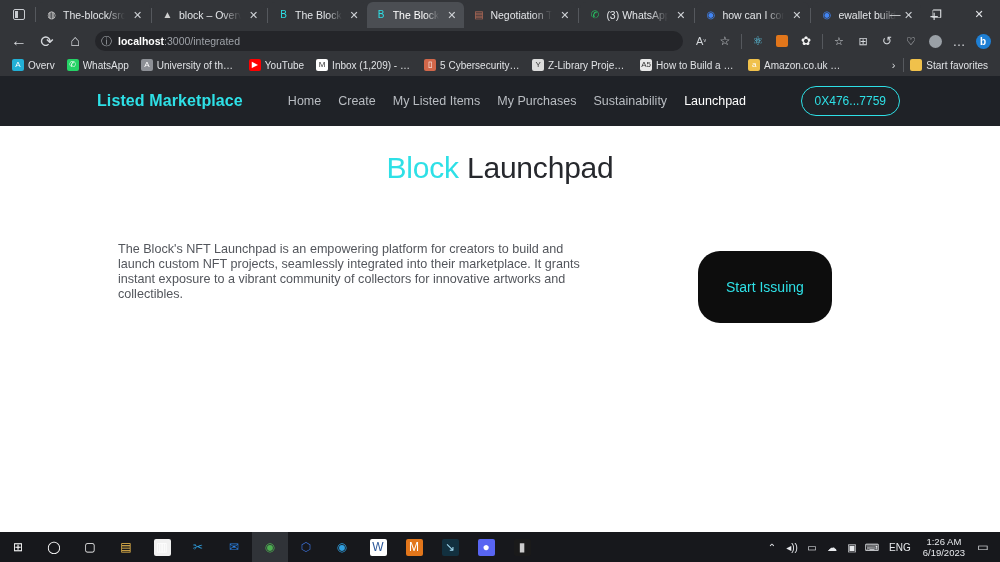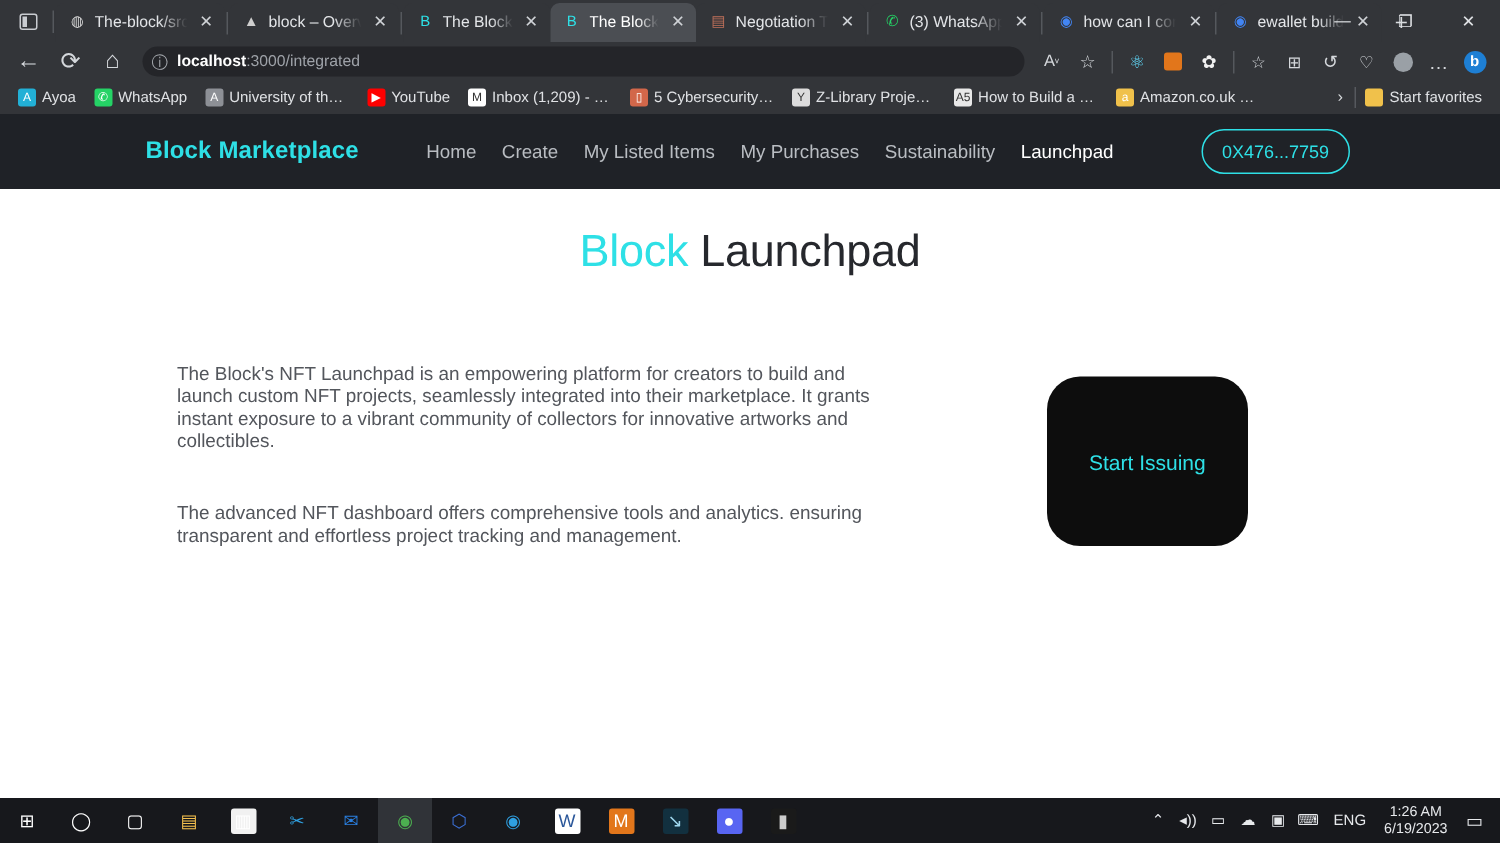--- a/index.html
+++ b/index.html
@@ -189,21 +189,21 @@
       <div class="tbicon" style="color:#d5d8dc;font-size:13px;">…</div>
       <div class="tbicon">
           <span style="display:inline-block;width:15px;height:15px;background:#1e7fd4;border-radius:50%;color:#fff;font-size:10px;line-height:15px;text-align:center;font-weight:700;">b</span>
         </div>
     </div>
 
     <div class="bookmarks">
       <div id="bm-host" style="display:flex;align-items:center;">
           <div class="bm">
             <span class="bmi" style="background: rgb(34, 176, 214); color: rgb(255, 255, 255);">A</span>
-            <span class="bmt">Ayoa</span>
+            <span class="bmt">Overv</span>
           </div>
           <div class="bm">
             <span class="bmi" style="background: rgb(37, 211, 102); color: rgb(255, 255, 255);">✆</span>
             <span class="bmt">WhatsApp</span>
           </div>
           <div class="bm">
             <span class="bmi" style="background: rgb(141, 144, 150); color: rgb(255, 255, 255);">A</span>
             <span class="bmt">University of the Pe...</span>
           </div>
           <div class="bm">
@@ -236,40 +236,39 @@
       <div class="bm" style="max-width:130px;">
         <span class="bmi" style="background:#f0c14b;"></span>
         <span class="bmt">Start favorites</span>
       </div>
     </div>
   </div>
 
   <div class="page">
 
     <div class="navbar">
-      <div class="brand">Block Marketplace</div>
+      <div class="brand">Listed Marketplace</div>
       <div class="navlinks" id="nav-host">
           <div class="navlink">Home</div>
           <div class="navlink">Create</div>
           <div class="navlink">My Listed Items</div>
           <div class="navlink">My Purchases</div>
           <div class="navlink">Sustainability</div>
           <div class="navlink active">Launchpad</div>
         </div>
       <button class="wallet">0X476...7759</button>
     </div>
 
     <div class="hero">
       <h1><span class="cy">Block</span><span> Launchpad</span></h1>
     </div>
 
     <div class="content">
       <div class="col-left">
         <p class="para">The Block's NFT Launchpad is an empowering platform for creators to build and launch custom NFT projects, seamlessly integrated into their marketplace. It grants instant exposure to a vibrant community of collectors for innovative artworks and collectibles.</p>
-        <p class="para">The advanced NFT dashboard offers comprehensive tools and analytics. ensuring transparent and effortless project tracking and management.</p>
       </div>
       <div class="col-right">
         <button class="cta">Start Issuing</button>
       </div>
     </div>
   </div>
 
   <div class="taskbar">
     <div id="tk-host" style="display:flex;align-items:center;">
         <div class="tkitem">

